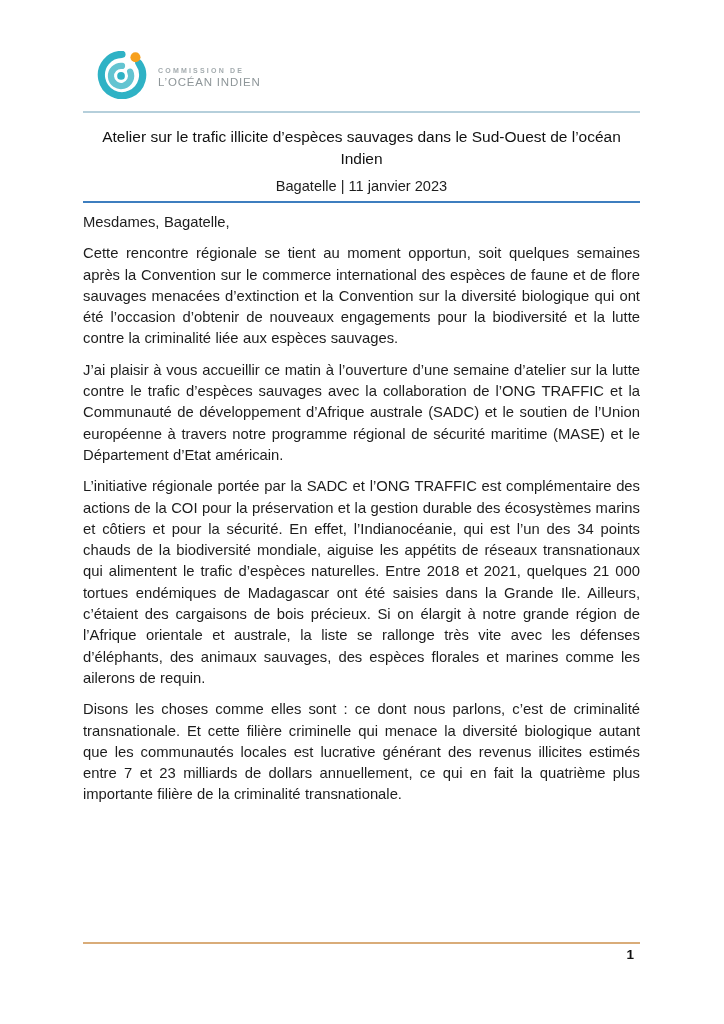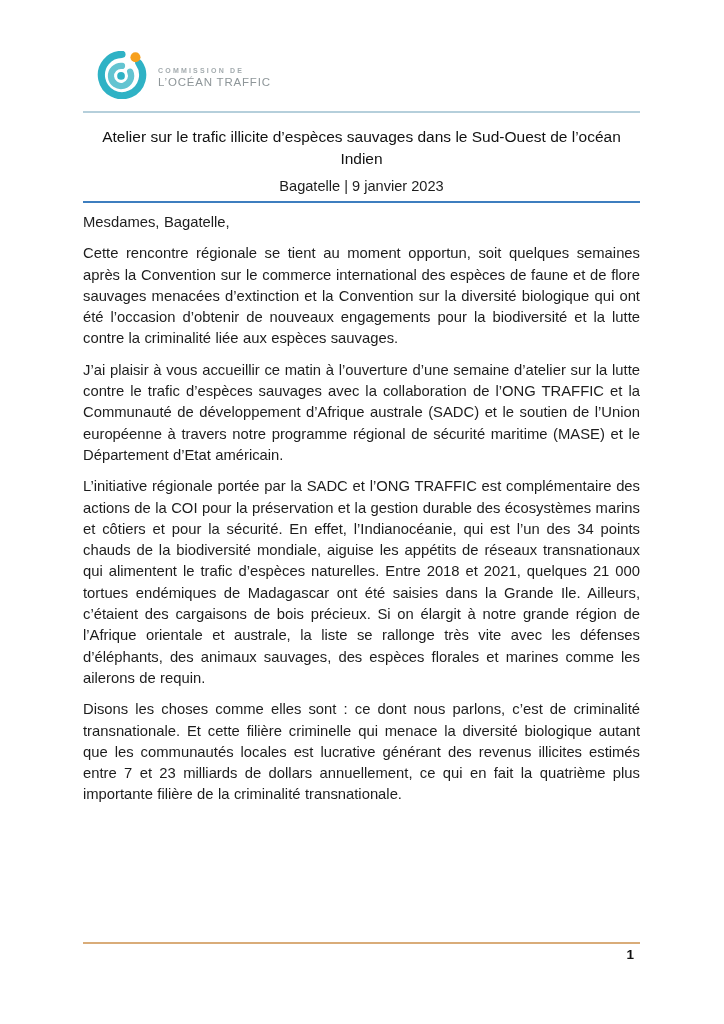--- a/index.html
+++ b/index.html
@@ -63,28 +63,28 @@
       <span class="logo-mark">
         <svg width="50" height="48" viewBox="0 0 104 100" aria-hidden="true">
           <path d="M52 7 A 43 43 0 1 0 87 25" fill="none" stroke="#2fb2c5" stroke-width="15" stroke-linecap="round"></path>
           <path d="M52 31 A 21 21 0 1 0 69 43" fill="none" stroke="#63c4d1" stroke-width="13" stroke-linecap="round"></path>
           <circle cx="50" cy="52" r="8" fill="#2fb2c5"></circle>
           <circle cx="80" cy="13" r="10.5" fill="#f7a01d"></circle>
         </svg>
       </span>
       <div class="logo-text">
         <span class="logo-line1">COMMISSION DE</span>
-        <span class="logo-line2">L’OCÉAN TRAFFIC</span>
+        <span class="logo-line2">L’OCÉAN INDIEN</span>
       </div>
     </div>
 
     <div class="rule rule-top" style="background-color: rgb(181, 207, 219);"></div>
 
     <h1 class="title">Atelier sur le trafic illicite d’espèces sauvages dans le Sud-Ouest de l’océan Indien</h1>
-    <p class="dateline">Bagatelle | 9 janvier 2023</p>
+    <p class="dateline">Bagatelle | 11 janvier 2023</p>
 
     <div class="rule rule-bottom" style="background-color: rgb(61, 126, 191);"></div>
   </header>
 
   <main class="doc-body">
     <p class="para salutation">Mesdames, Bagatelle,</p>
     <p class="para">Cette rencontre régionale se tient au moment opportun, soit quelques semaines après la Convention sur le commerce international des espèces de faune et de flore sauvages menacées d’extinction et la Convention sur la diversité biologique qui ont été l’occasion d’obtenir de nouveaux engagements pour la biodiversité et la lutte contre la criminalité liée aux espèces sauvages.</p>
     <p class="para">J’ai plaisir à vous accueillir ce matin à l’ouverture d’une semaine d’atelier sur la lutte contre le trafic d’espèces sauvages avec la collaboration de l’ONG TRAFFIC et la Communauté de développement d’Afrique australe (SADC) et le soutien de l’Union européenne à travers notre programme régional de sécurité maritime (MASE) et le Département d’Etat américain.</p>
     <p class="para">L’initiative régionale portée par la SADC et l’ONG TRAFFIC est complémentaire des actions de la COI pour la préservation et la gestion durable des écosystèmes marins et côtiers et pour la sécurité. En effet, l’Indianocéanie, qui est l’un des 34 points chauds de la biodiversité mondiale, aiguise les appétits de réseaux transnationaux qui alimentent le trafic d’espèces naturelles. Entre 2018 et 2021, quelques 21 000 tortues endémiques de Madagascar ont été saisies dans la Grande Ile. Ailleurs, c’étaient des cargaisons de bois précieux. Si on élargit à notre grande région de l’Afrique orientale et australe, la liste se rallonge très vite avec les défenses d’éléphants, des animaux sauvages, des espèces florales et marines comme les ailerons de requin.</p>
     <p class="para">Disons les choses comme elles sont : ce dont nous parlons, c’est de criminalité transnationale. Et cette filière criminelle qui menace la diversité biologique autant que les communautés locales est lucrative générant des revenus illicites estimés entre 7 et 23 milliards de dollars annuellement, ce qui en fait la quatrième plus importante filière de la criminalité transnationale.</p>

